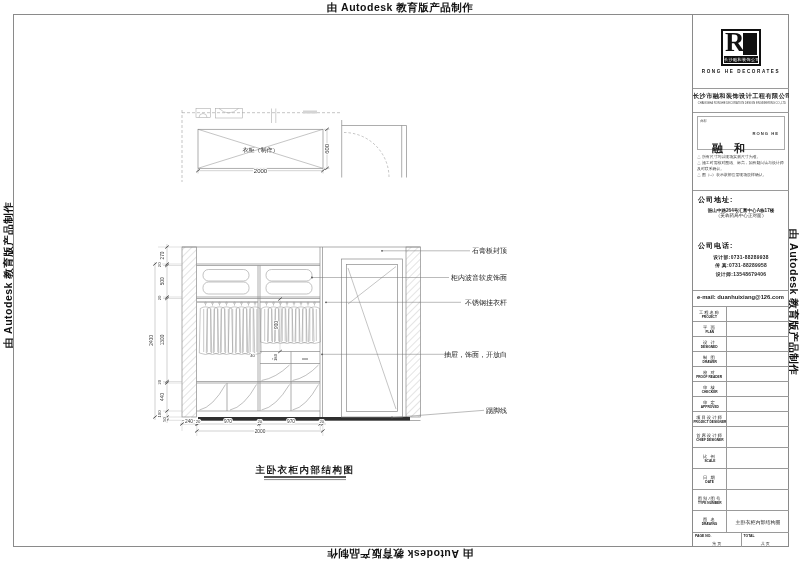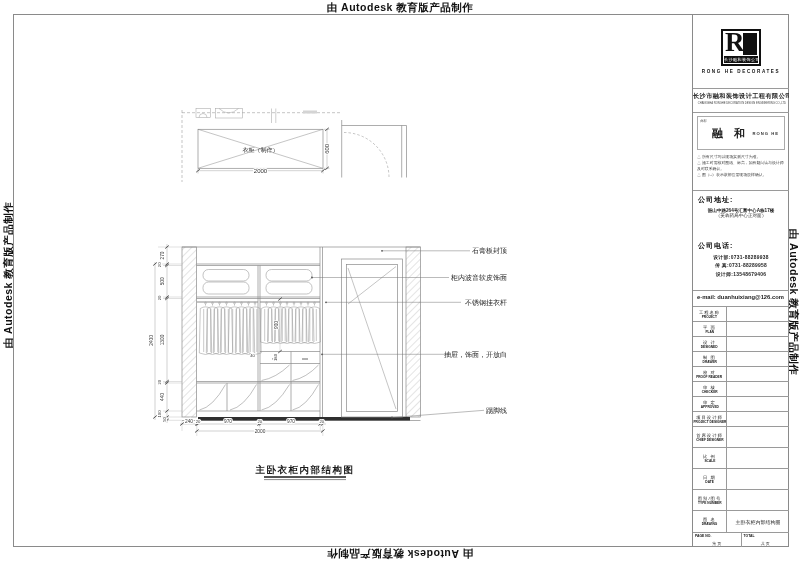--- a/index.html
+++ b/index.html
@@ -30,21 +30,21 @@
   #logo-box .blk{position:absolute;right:2px;top:2px;width:14px;height:22px;background:#101010;}
   #logo-box .strip{position:absolute;left:1px;right:1px;bottom:1px;height:7px;background:#101010;color:#fff;
       font-size:4px;line-height:7px;text-align:center;letter-spacing:.5px;white-space:nowrap;}
   .logo-sub{margin-top:3px;font-size:4.6px;font-weight:bold;letter-spacing:1.6px;color:#111;white-space:nowrap;}
   #company{height:24px;text-align:center;padding-top:3px;}
   #company .cn{font-size:6.2px;font-weight:bold;letter-spacing:.4px;white-space:nowrap;}
   #company .en{font-size:3px;color:#444;transform:scale(.9);white-space:nowrap;}
   #stampnotes{height:78px;padding:3px 4px;}
   #stamp-box{position:relative;border:1px solid #aaa;height:32px;}
   #stamp-box .fld{position:absolute;left:2px;top:2px;font-size:3.6px;color:#555;}
-  #stamp-box .nm{position:absolute;left:14px;top:9px;font-size:11px;font-weight:bold;letter-spacing:4px;color:#222;}
+  #stamp-box .nm{position:absolute;left:14px;top:24px;font-size:11px;font-weight:bold;letter-spacing:4px;color:#222;}
   #stamp-box .nmen{position:absolute;right:5px;top:14px;font-size:4.2px;font-weight:bold;color:#333;letter-spacing:1px;}
   .notes{margin-top:4px;font-size:3.9px;line-height:1.55;color:#444;}
   #addr{height:47px;padding:4px 5px;}
   .blk-label{font-size:7px;font-weight:bold;letter-spacing:1px;color:#111;}
   #addr .l1{margin-top:3px;font-size:4.6px;font-weight:bold;text-align:center;white-space:nowrap;}
   #addr .l2{font-size:4.6px;text-align:center;white-space:nowrap;}
   #phone{height:53px;padding:4px 5px;border-top:none;}
   #phone .ln{margin-top:2.5px;font-size:4.9px;font-weight:bold;text-align:center;white-space:nowrap;letter-spacing:.3px;}
   #email{height:16px;padding:3px 4px;font-size:5.8px;font-weight:bold;white-space:nowrap;}
   #tbl{border-top:1px solid #9a9a9a;}

